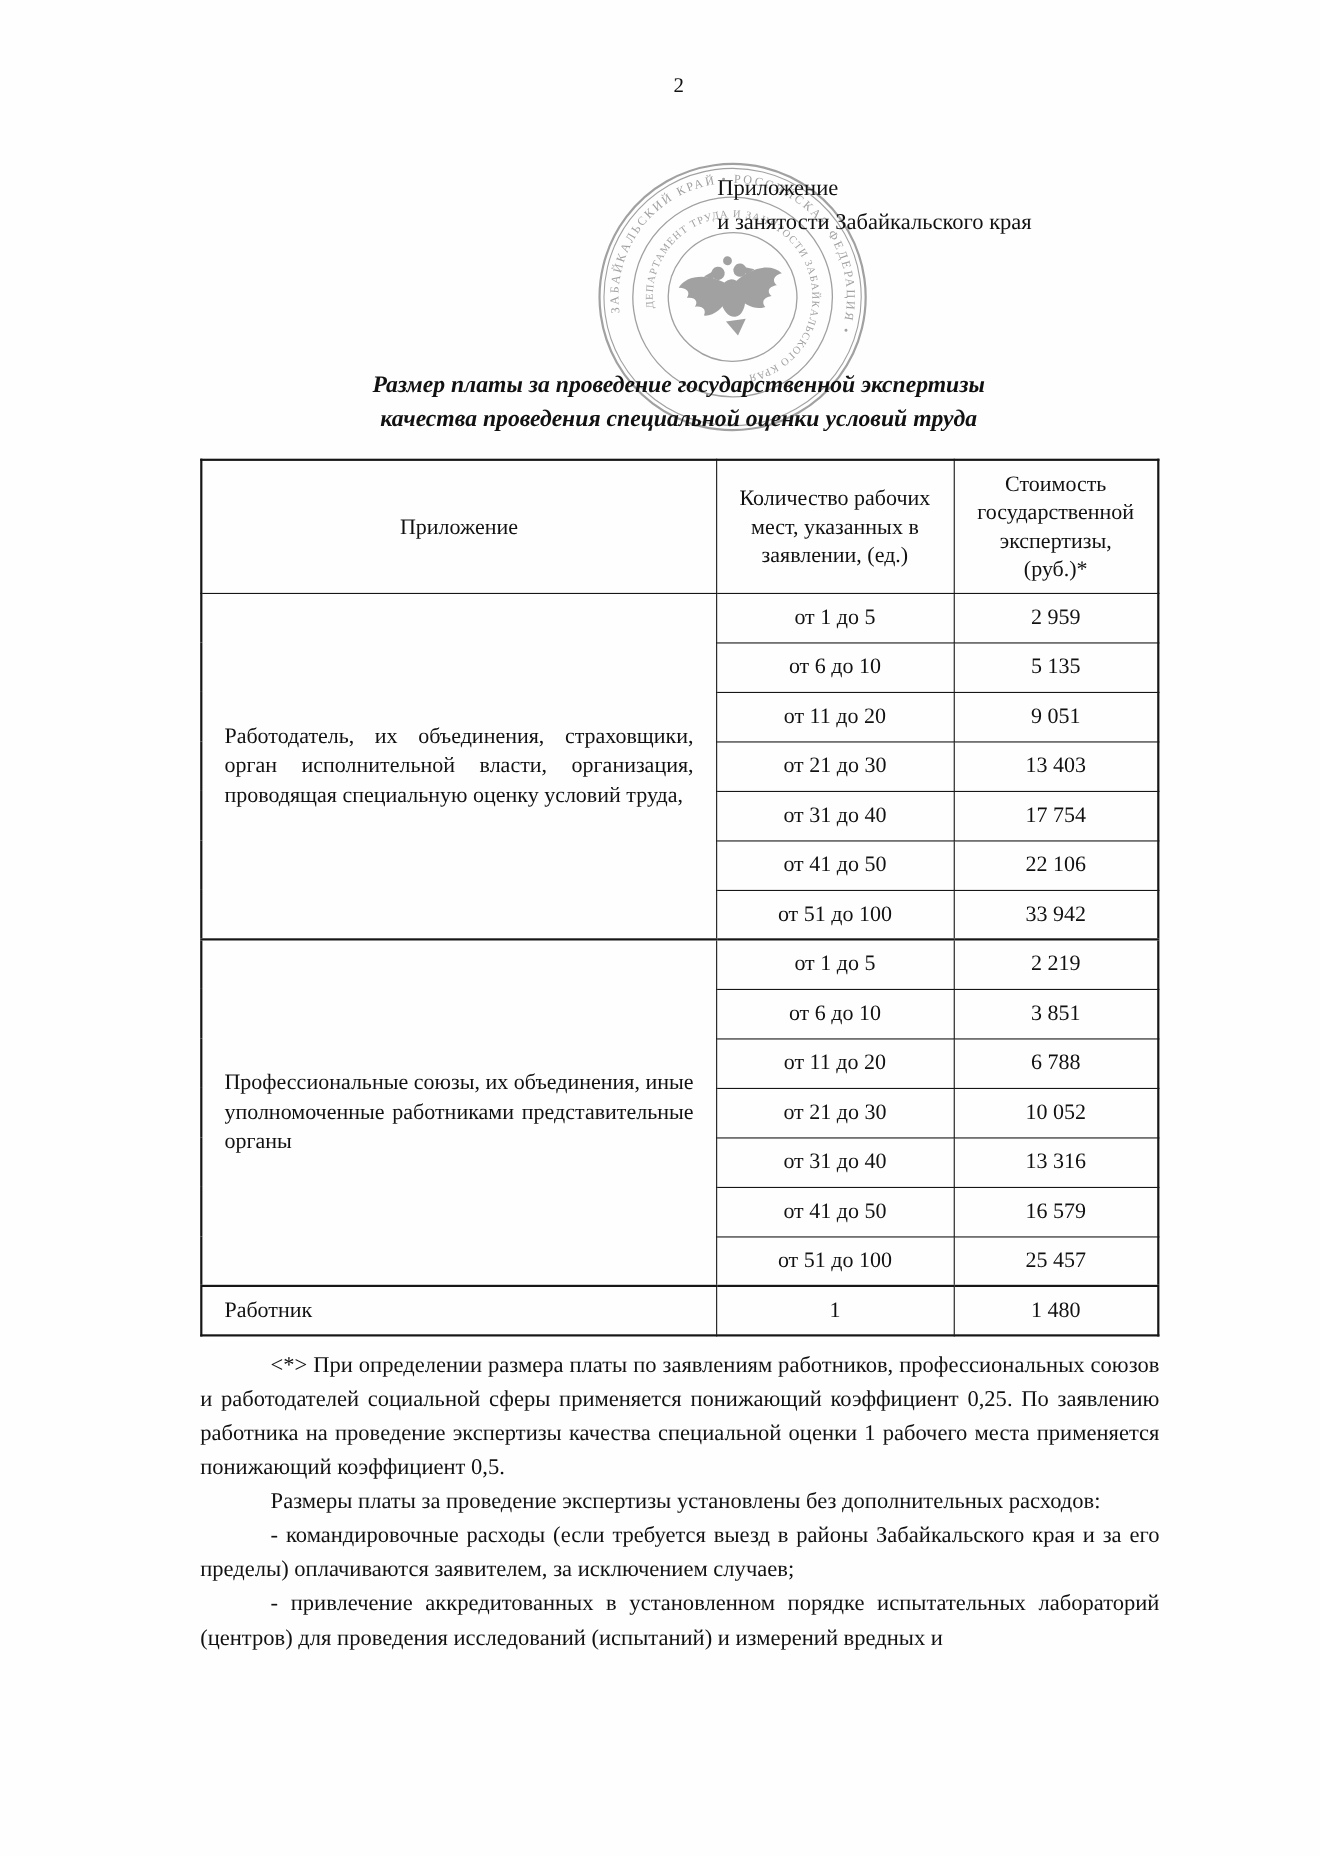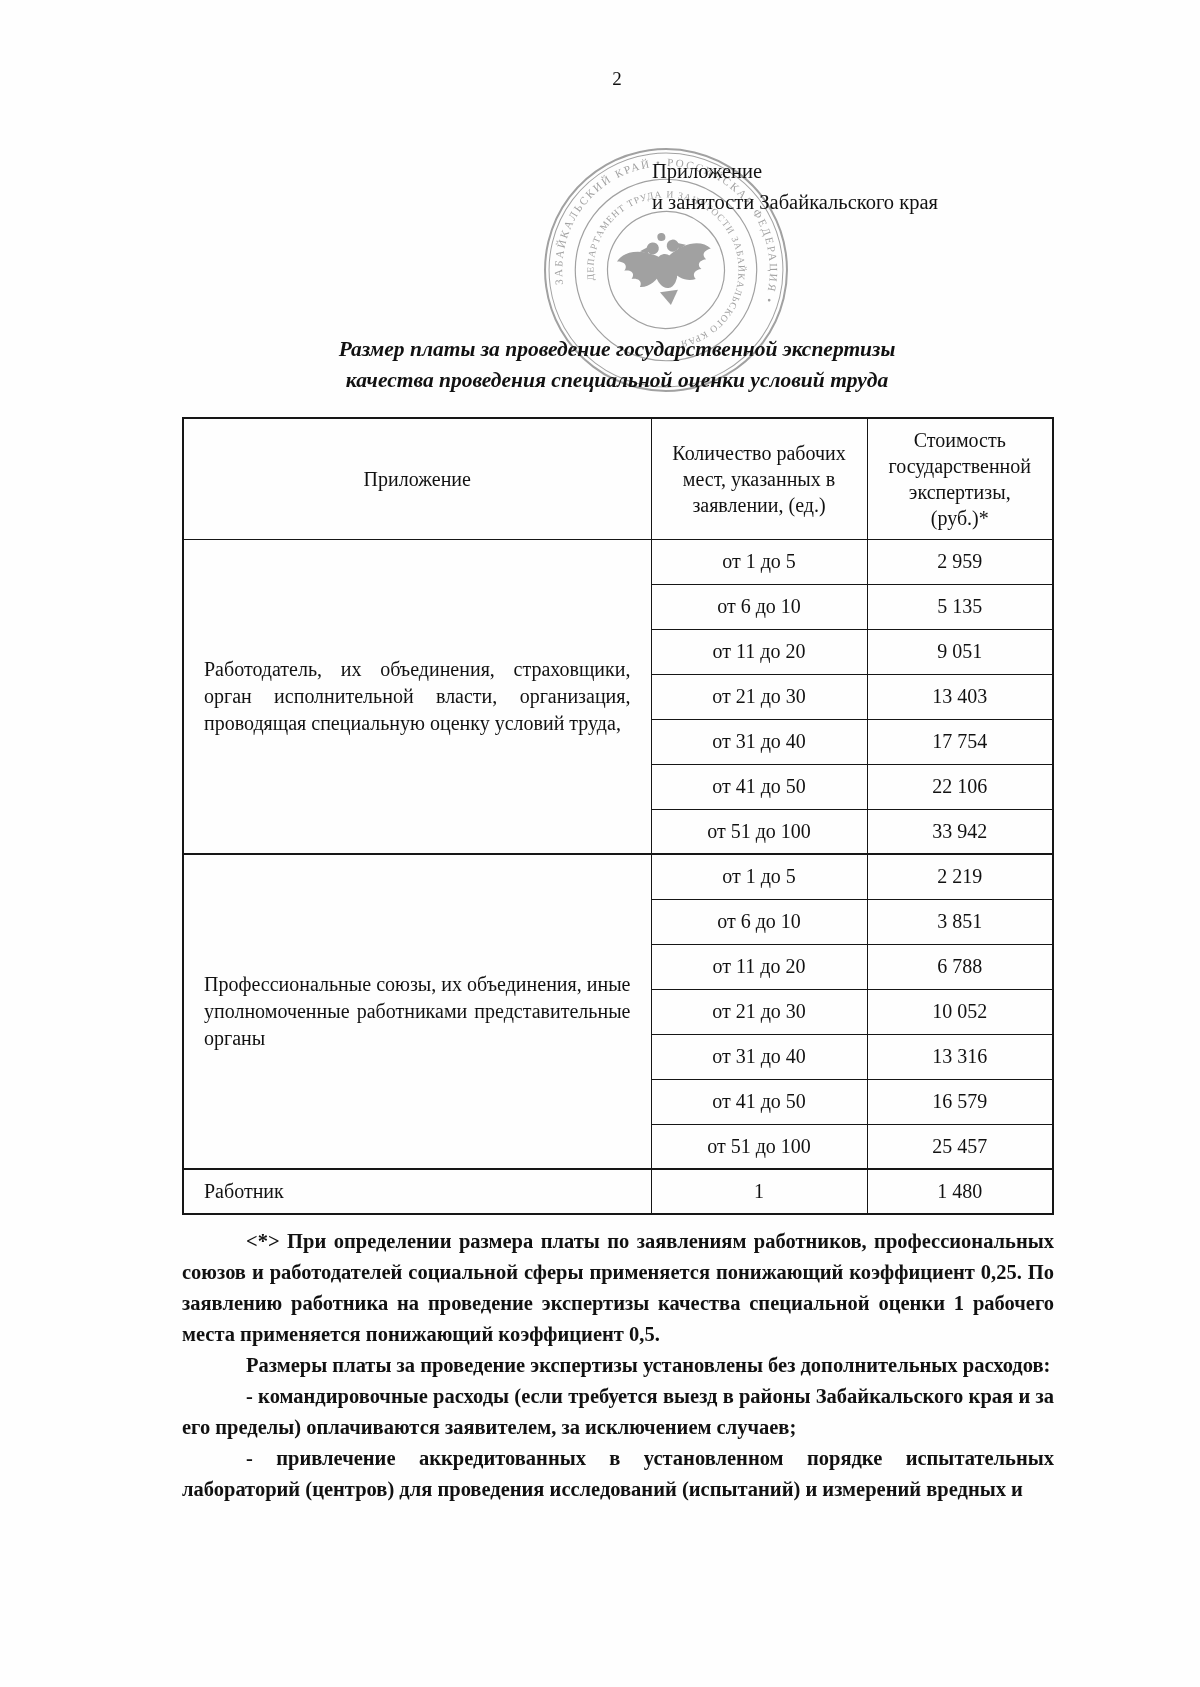--- a/index.html
+++ b/index.html
@@ -80,21 +80,21 @@
   td.range, td.cost { text-align: center; margin-top: 28px; }
   tr.group-start td { border-top: 2.5px solid #161616; }
   .notes {
     position: absolute;
     top: 1226px; left: 182px; width: 872px;
     font-size: 20.5px;
     line-height: 31px;
     text-align: justify;
     z-index: 2;
   }
-  .notes p { margin: 0; text-indent: 64px; font-weight: bold; }
+  .notes p { margin: 0; text-indent: 64px; }
 </style>
 </head>
 <body>
 
 <div class="page">
 
   <div class="page-number">2</div>
 
   <svg class="seal" viewBox="0 0 250 250">
     <defs>

